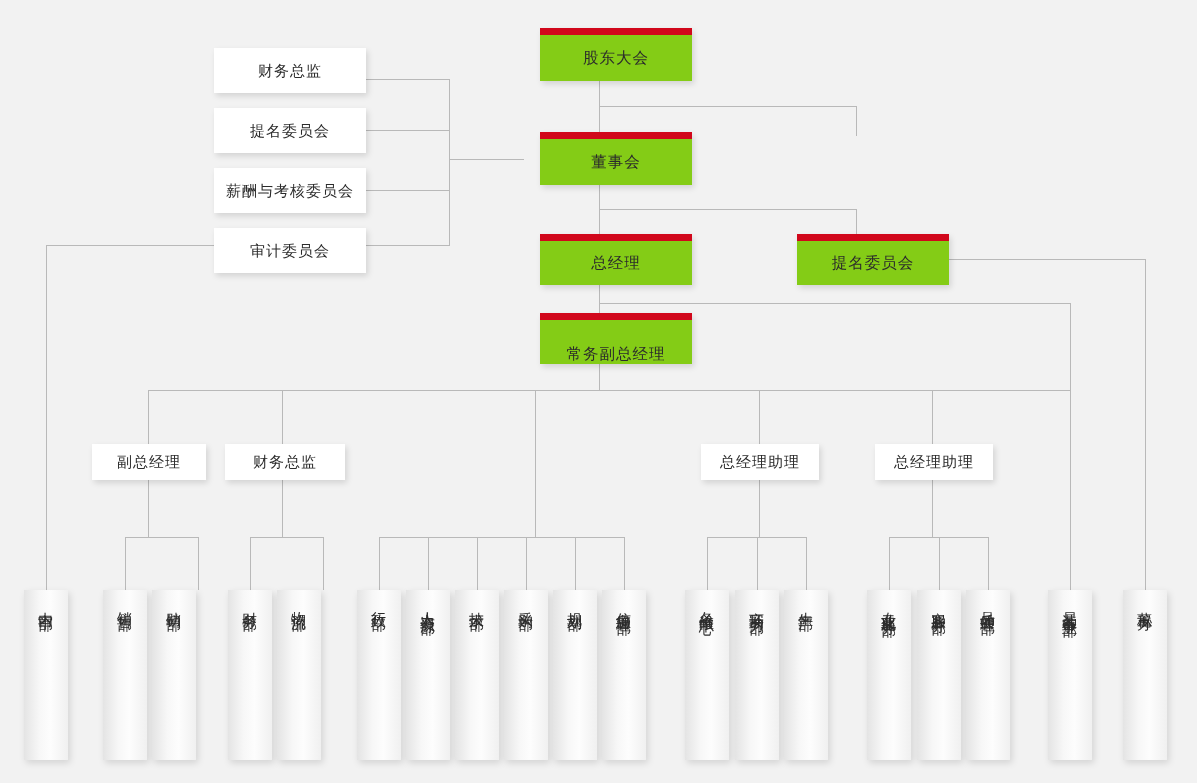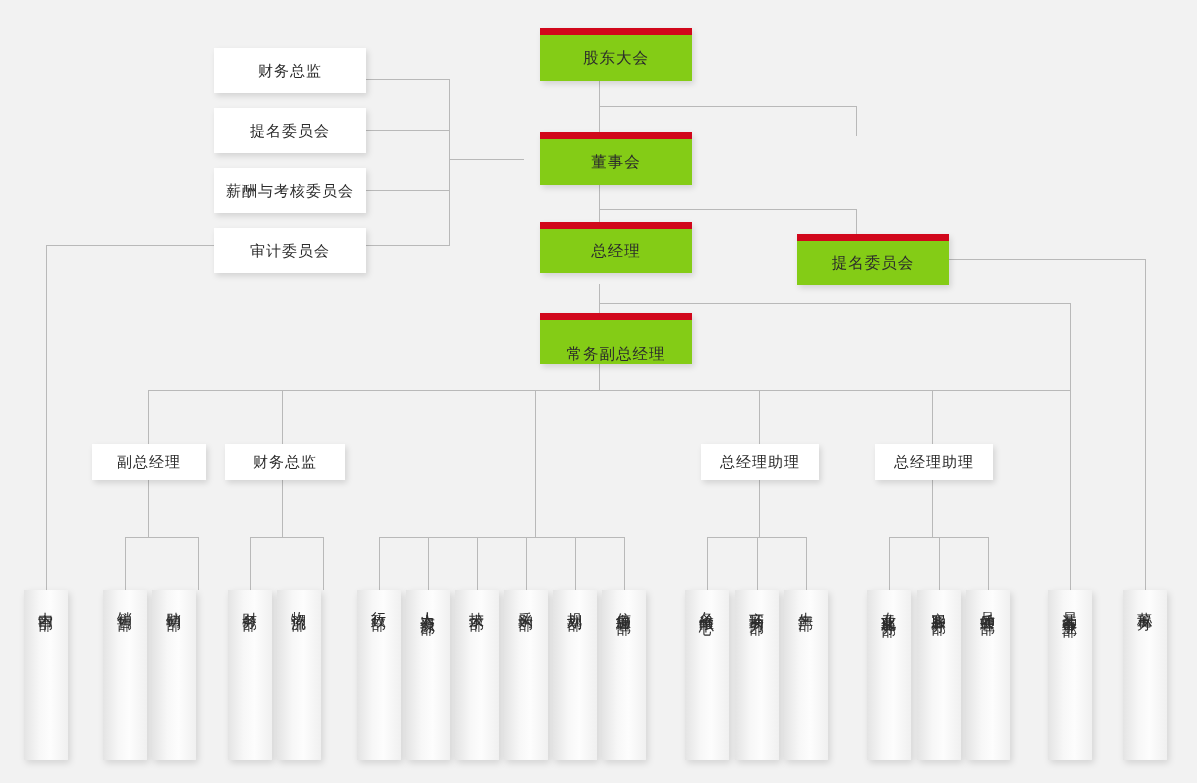--- a/index.html
+++ b/index.html
@@ -152,21 +152,21 @@
 
   <div class="node exec" style="left:524px;top:28px;width:152px;height:53px;">
     <span class="lbl">股东大会</span>
   </div>
 
   <div class="node exec" style="left:524px;top:132px;width:152px;height:53px;">
     <span class="lbl">董事会</span>
   </div>
 
 
-  <div class="node exec" style="left:524px;top:222px;width:152px;height:51px;">
+  <div class="node exec" style="left:524px;top:234px;width:152px;height:51px;">
     <span class="lbl">总经理</span>
   </div>
 
   <div class="node exec" style="left:781px;top:234px;width:152px;height:51px;">
     <span class="lbl">提名委员会</span>
   </div>
 
   <div class="node exec" style="left:524px;top:313px;width:152px;height:51px;align-items:flex-end;">
     <span class="lbl">常务副总经理</span>
   </div>

